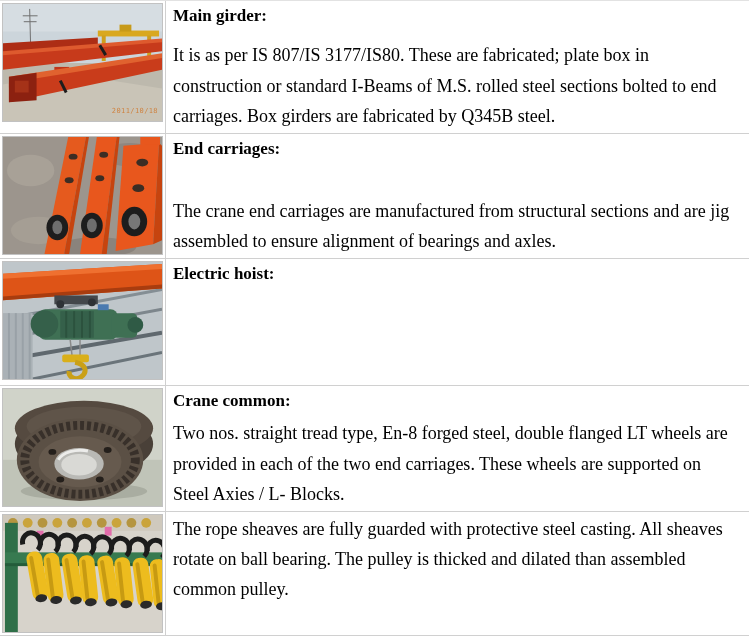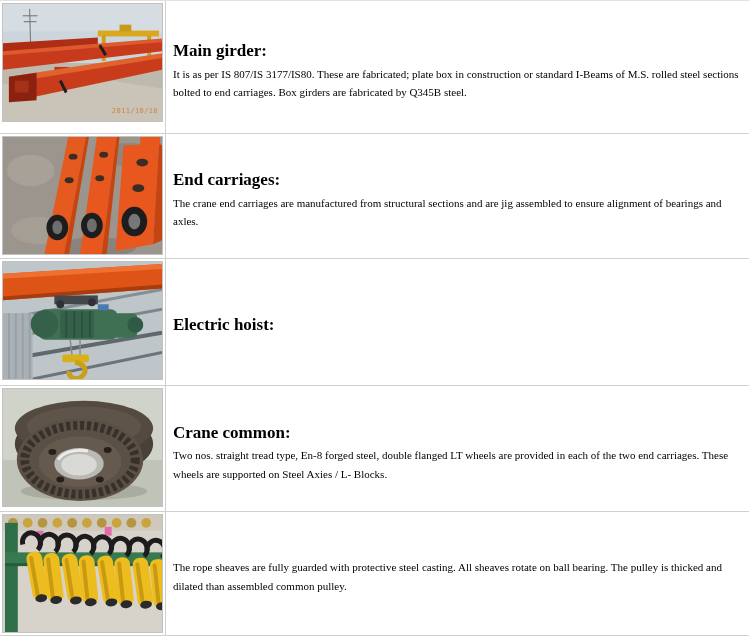--- a/index.html
+++ b/index.html
@@ -9,23 +9,23 @@
   .row { display:flex; box-sizing:border-box; border-bottom:1px solid #d0d0d0; }
   .row:nth-child(1){ height:133px; }
   .row:nth-child(2){ height:125px; }
   .row:nth-child(3){ height:127px; }
   .row:nth-child(4){ height:126px; }
   .row:nth-child(5){ height:124px; }
   .img-cell { flex:0 0 166px; width:166px; box-sizing:border-box; border-right:1px solid #d0d0d0; padding:2px 8px 0 2px; }
   .photo { margin:0; position:relative; width:159px; height:117px; border:1px solid #c2c2c2; overflow:hidden; background:#dcdcdc; }
   .photo svg { display:block; width:100%; height:100%; }
   .stamp { position:absolute; right:4px; bottom:6px; font-family:"DejaVu Sans Mono", monospace; font-size:7px; line-height:7px; color:#cf7f3a; letter-spacing:.4px; opacity:.95; }
-  .text-cell { flex:1 1 auto; display:flex; flex-direction:column; justify-content:center; padding:8px 10px 2px 7px; box-sizing:border-box; }
+  .text-cell { flex:1 1 auto; display:flex; flex-direction:column; justify-content:space-between; padding:2px 10px 2px 7px; box-sizing:border-box; }
   .text-cell h3 { margin:0; font-size:17px; line-height:1.55; font-weight:bold; }
-  .text-cell p { margin:0; font-size:11px; line-height:1.68; }
+  .text-cell p { margin:0; font-size:18px; line-height:1.68; }
   .text-cell sub { font-size:68%; line-height:0; }
 </style>
 </head>
 <body>
 
 <div class="page">
 
   <section class="row">
     <div class="img-cell">
       <figure class="photo">

